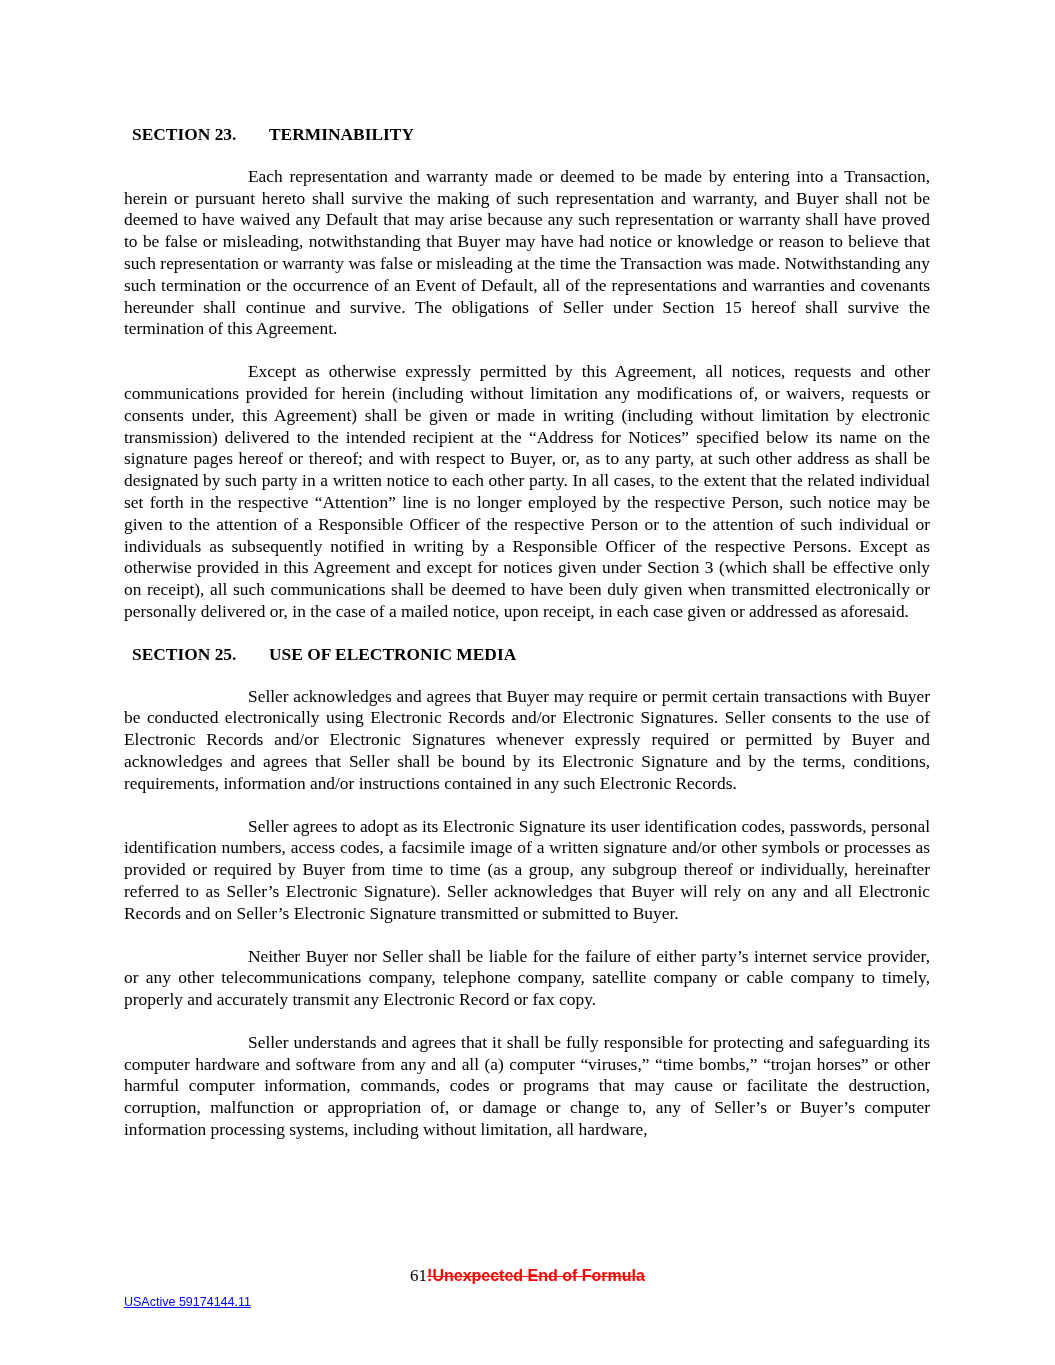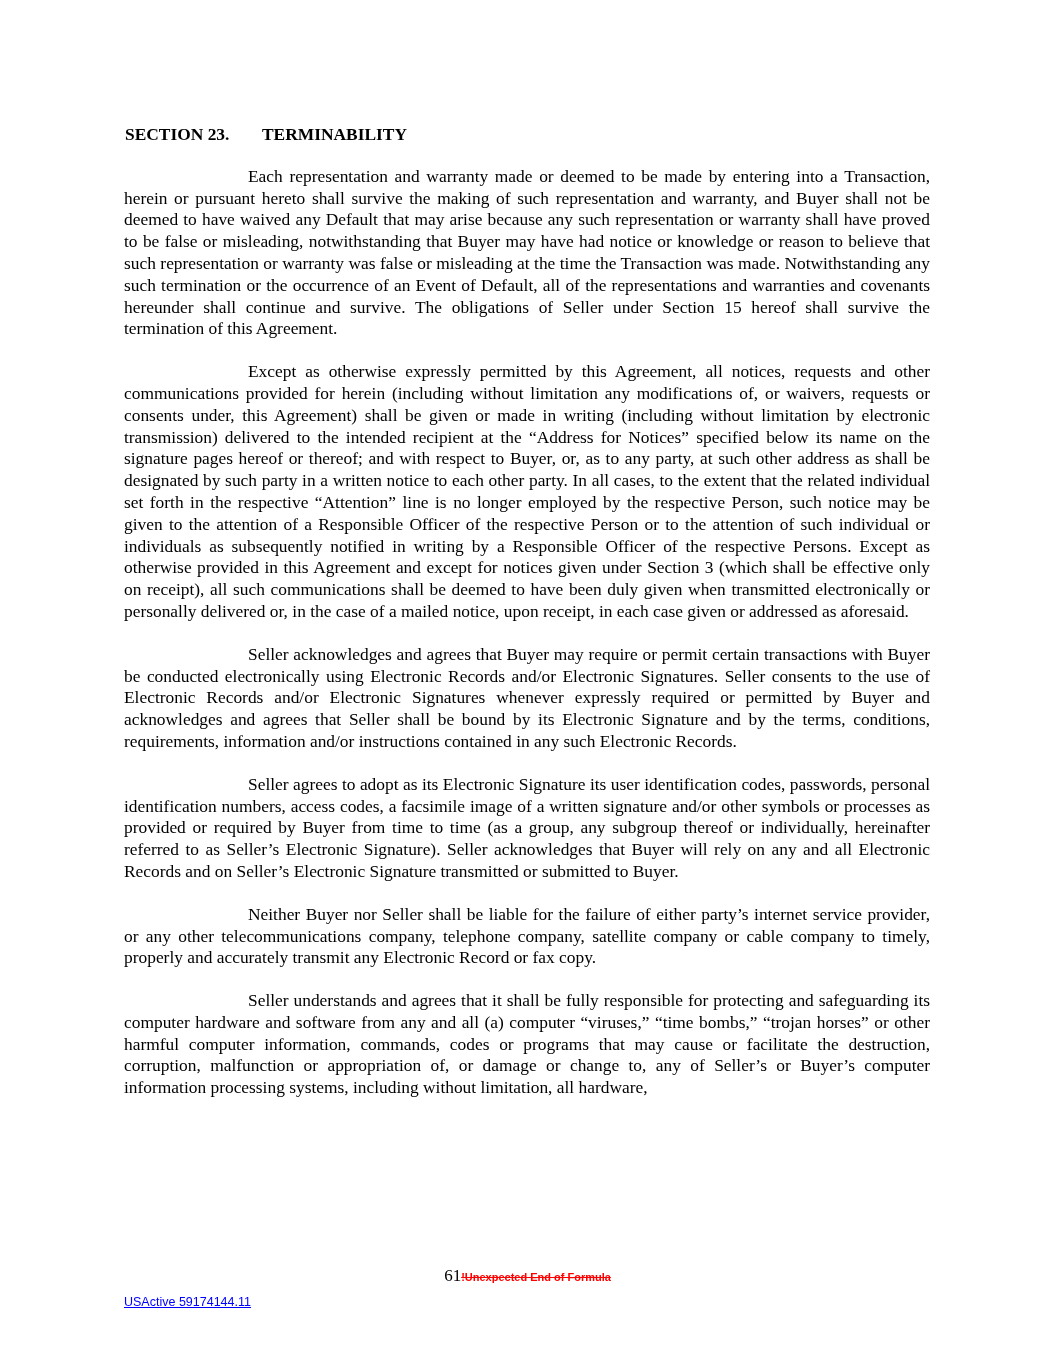--- a/index.html
+++ b/index.html
@@ -1,40 +1,41 @@
 <!DOCTYPE html>
 <html><head>
 <meta charset="utf-8">
 <style>
   html, body { margin: 0; padding: 0; background: #ffffff; }
   body { width: 1055px; height: 1365px; position: relative; overflow: hidden; }
   .page { position: absolute; left: 124px; top: 124px; width: 806px;
     font-family: "Liberation Serif", serif; font-size: 17.4px; line-height: 21.8px; color: #000; }
-  .heading { font-weight: bold; margin: 0 0 20px 1px; }
+  .heading { font-weight: bold; margin: 0 0 20px 8px; }
   .heading .num { display: inline-block; width: 137px; }
   .para { text-align: justify; text-indent: 124px; margin: 16px 0 21px 0; }
   .footer-page { position: absolute; top: 1266px; left: 0; width: 1055px; text-align: center;
     font-family: "Liberation Serif", serif; font-size: 17px; color: #000; }
-  .err { font-family: "Liberation Sans", sans-serif; font-size: 11px; font-weight: bold;
+  .err { font-family: "Liberation Sans", sans-serif; font-size: 16px; font-weight: bold;
     color: #ff0000; text-decoration: line-through; }
   .docid { position: absolute; left: 124px; top: 1287px; font-family: "Liberation Sans", sans-serif;
     font-size: 12.5px; color: #0000ff; text-decoration: underline; margin-top: 8px; }
 </style>
 </head>
 <body>
 
 <div class="page">
   <div>
     <div class="heading"><span class="num">SECTION 23.</span><span>TERMINABILITY</span></div>
     <p class="para">Each representation and warranty made or deemed to be made by entering into a Transaction, herein or pursuant hereto shall survive the making of such representation and warranty, and Buyer shall not be deemed to have waived any Default that may arise because any such representation or warranty shall have proved to be false or misleading, notwithstanding that Buyer may have had notice or knowledge or reason to believe that such representation or warranty was false or misleading at the time the Transaction was made.  Notwithstanding any such termination or the occurrence of an Event of Default, all of the representations and warranties and covenants hereunder shall continue and survive.  The obligations of Seller under Section 15 hereof shall survive the termination of this Agreement.</p>
   </div>
   <div>
     <p class="para">Except as otherwise expressly permitted by this Agreement, all notices, requests and other communications provided for herein (including without limitation any modifications of, or waivers, requests or consents under, this Agreement) shall be given or made in writing (including without limitation by electronic transmission) delivered to the intended recipient at the “Address for Notices” specified below its name on the signature pages hereof or thereof; and with respect to Buyer, or, as to any party, at such other address as shall be designated by such party in a written notice to each other party.  In all cases, to the extent that the related individual set forth in the respective “Attention” line is no longer employed by the respective Person, such notice may be given to the attention of a Responsible Officer of the respective Person or to the attention of such individual or individuals as subsequently notified in writing by a Responsible Officer of the respective Persons.  Except as otherwise provided in this Agreement and except for notices given under Section 3 (which shall be effective only on receipt), all such communications shall be deemed to have been duly given when transmitted electronically or personally delivered or, in the case of a mailed notice, upon receipt, in each case given or addressed as aforesaid.</p>
   </div>
   <div>
+    <div class="heading"><span class="num">SECTION 25.</span><span>USE OF ELECTRONIC MEDIA</span></div>
     <p class="para">Seller acknowledges and agrees that Buyer may require or permit certain transactions with Buyer be conducted electronically using Electronic Records and/or Electronic Signatures.  Seller consents to the use of Electronic Records and/or Electronic Signatures whenever expressly required or permitted by Buyer and acknowledges and agrees that Seller shall be bound by its Electronic Signature and by the terms, conditions, requirements, information and/or instructions contained in any such Electronic Records.</p>
     <p class="para">Seller agrees to adopt as its Electronic Signature its user identification codes, passwords, personal identification numbers, access codes, a facsimile image of a written signature and/or other symbols or processes as provided or required by Buyer from time to time (as a group, any subgroup thereof or individually, hereinafter referred to as Seller’s Electronic Signature).  Seller acknowledges that Buyer will rely on any and all Electronic Records and on Seller’s Electronic Signature transmitted or submitted to Buyer.</p>
     <p class="para">Neither Buyer nor Seller shall be liable for the failure of either party’s internet service provider, or any other telecommunications company, telephone company, satellite company or cable company to timely, properly and accurately transmit any Electronic Record or fax copy.</p>
     <p class="para">Seller understands and agrees that it shall be fully responsible for protecting and safeguarding its computer hardware and software from any and all (a) computer “viruses,” “time bombs,” “trojan horses” or other harmful computer information, commands, codes or programs that may cause or facilitate the destruction, corruption, malfunction or appropriation of, or damage or change to, any of Seller’s or Buyer’s computer information processing systems, including without limitation, all hardware,</p>
   </div>
 </div>
 
 <div class="footer-page"><span>61</span><span class="err">!Unexpected End of Formula</span></div>
 <div class="docid">USActive 59174144.11</div>
 

